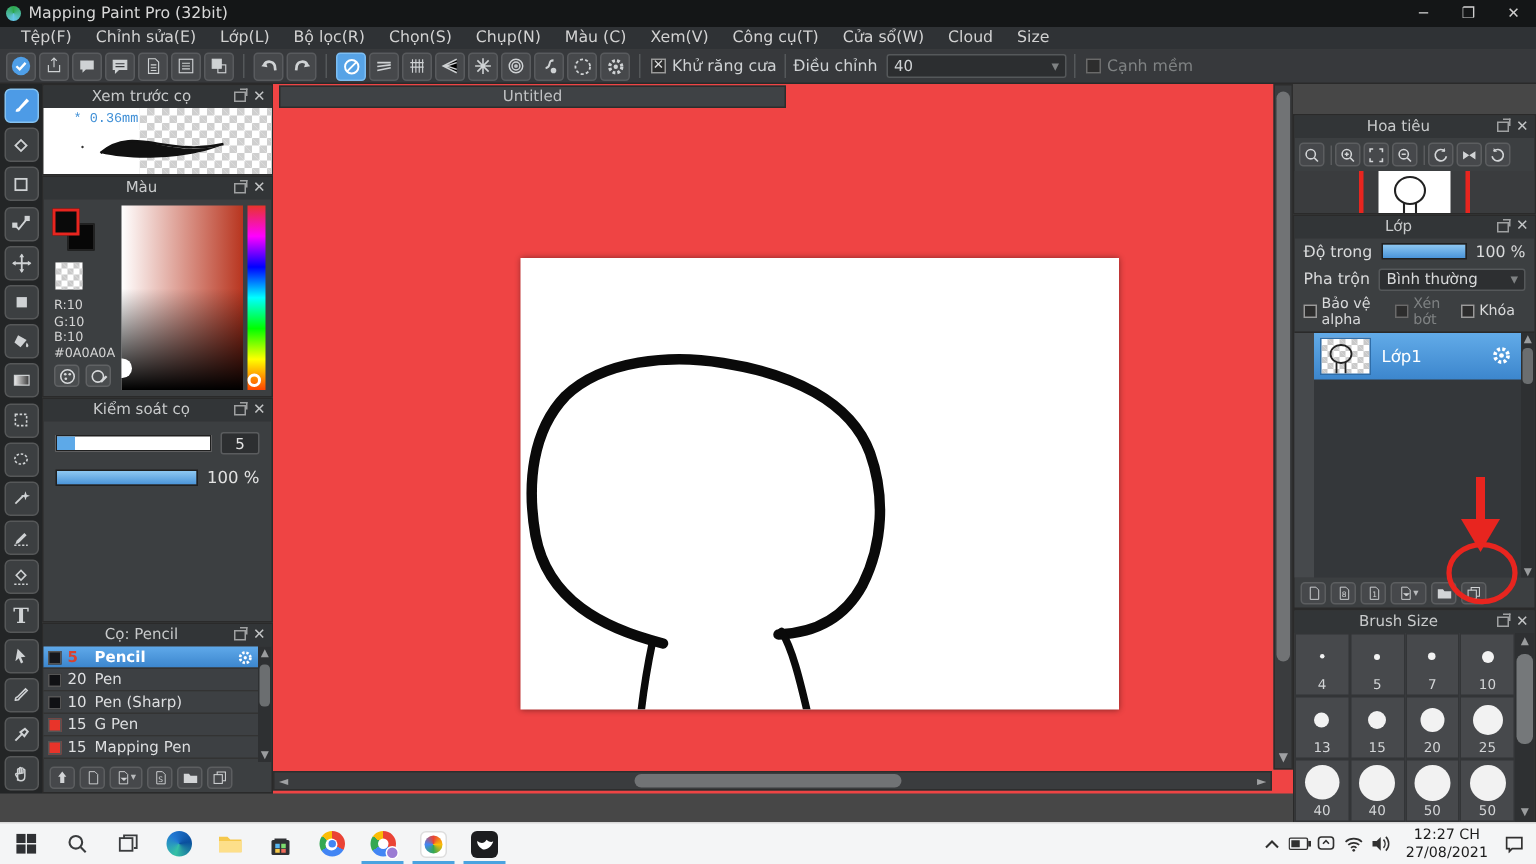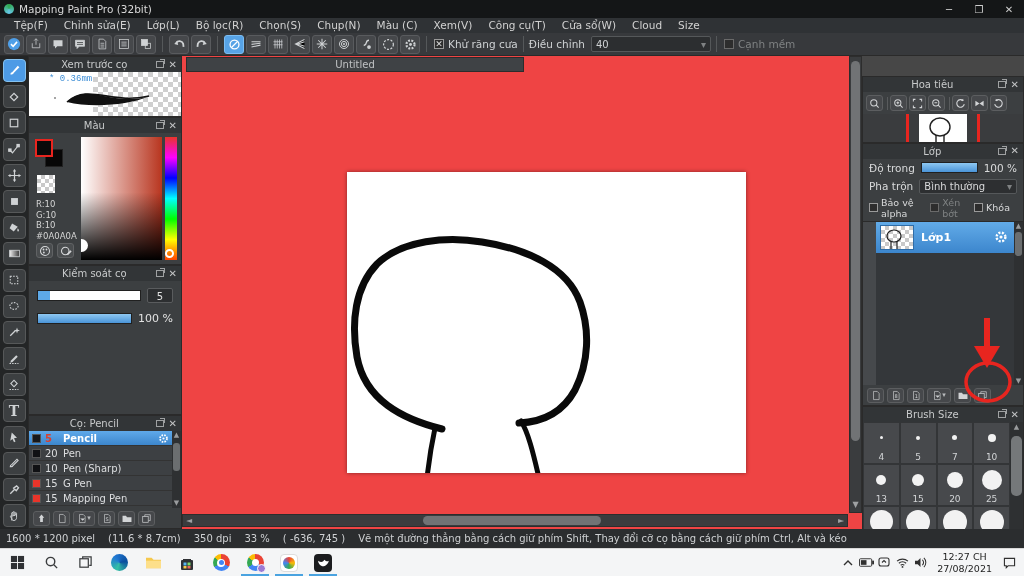--- a/index.html
+++ b/index.html
@@ -131,21 +131,21 @@
   .chk{width:9px;height:9px;border:1px solid #9a9a9a;background:#2d2d2d;margin-right:3px;flex:none;}
   .chklbl{margin-right:7px;font-size:9.5px;}
   #layer-list{flex:1;display:flex;background:#34373a;border-top:1px solid #2a2a2a;}
   #vis-strip{width:13px;background:#46494c;}
   #visdot{width:7px;height:7px;border-radius:50%;background:#e8eaec;margin:12px auto;}
   #layer-items{flex:1;}
   .layer-item{height:31px;background:linear-gradient(to bottom,#62abe8,#3c86cd);display:flex;align-items:center;padding:0 4px;}
   .lthumb{width:34px;height:25px;background-color:#fff;
     background-image:linear-gradient(45deg,#c9c9c9 25%,transparent 25%,transparent 75%,#c9c9c9 75%),linear-gradient(45deg,#c9c9c9 25%,transparent 25%,transparent 75%,#c9c9c9 75%);
     background-size:8px 8px;background-position:0 0,4px 4px;border:1px solid #2f6da8;position:relative;}
-  .lname{flex:1;color:#fff;font-weight:bold;font-size:11px;padding-left:7px;}
+  .lname{flex:1;color:#fff;font-weight:normal;font-size:11px;padding-left:7px;}
   .lgear{color:#eef5fb;margin-right:2px;}
   #layer-scroll{width:9px;background:#2e3032;position:relative;}
   #layer-scroll .thumb{position:absolute;left:1px;right:1px;top:10px;height:24px;background:#6b6e70;border-radius:3px;}
   
   #p-bsize{flex:1;}
   #bsize-wrap{flex:1;display:flex;overflow:hidden;}
   #size-grid{flex:1;display:grid;grid-template-columns:repeat(4,1fr);}
   .szcell{border:1px solid #333537;background:#47494c;display:flex;flex-direction:column;align-items:center;justify-content:flex-end;height:42px;padding-bottom:1px;}
   .szdot{border-radius:50%;background:#f2f2f2;margin-bottom:auto;margin-top:auto;}
   .szlbl{color:#d3d5d7;font-size:9px;}
@@ -828,28 +828,20 @@
   </div>
 
   <svg id="annotation" viewBox="0 0 72 96">
     <g fill="none" stroke="#e8251f">
       <path d="M35 8v30" stroke-width="6"></path>
       <path d="M22 36h26L35 58z" fill="#e8251f" stroke="none"></path>
       <ellipse cx="36" cy="72" rx="22" ry="19" stroke-width="3.5"></ellipse>
     </g>
   </svg>
 
-  <div id="statusbar">
-    <span>1600 * 1200 pixel</span>
-    <span>(11.6 * 8.7cm)</span>
-    <span>350 dpi</span>
-    <span>33 %</span>
-    <span>( -636, 745 )</span>
-    <span>Vẽ một đường thẳng bằng cách giữ phím Shift, Thay đổi cỡ cọ bằng cách giữ phím Ctrl, Alt và kéo</span>
-  </div>
 
   <div id="taskbar">
     <span class="task">
         <svg width="15" height="15" viewBox="0 0 16 16" fill="#2f3134">
           <rect x="1" y="1" width="6.5" height="6.5"></rect>
           <rect x="8.5" y="1" width="6.5" height="6.5"></rect>
           <rect x="1" y="8.5" width="6.5" height="6.5"></rect>
           <rect x="8.5" y="8.5" width="6.5" height="6.5"></rect>
         </svg>
       </span>

